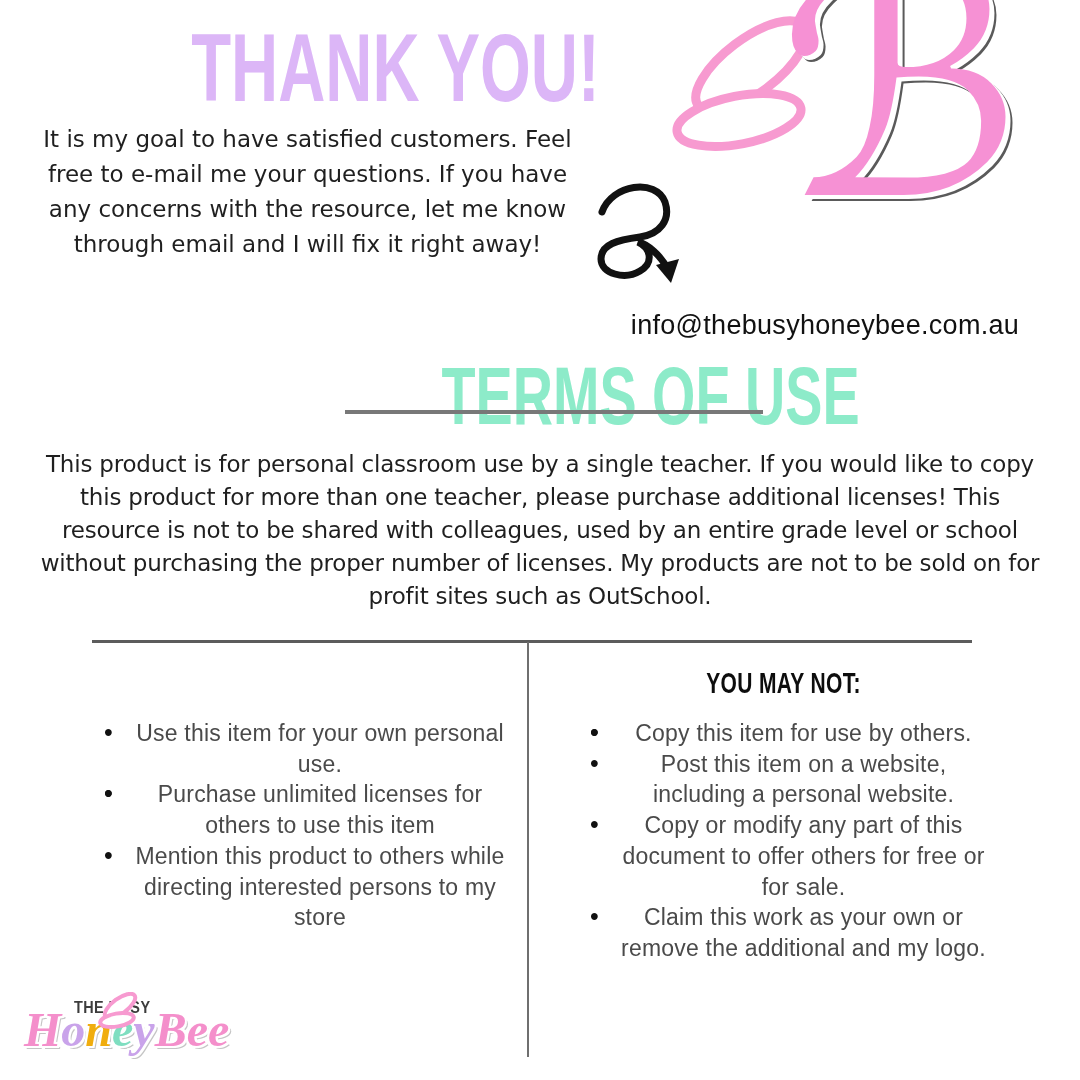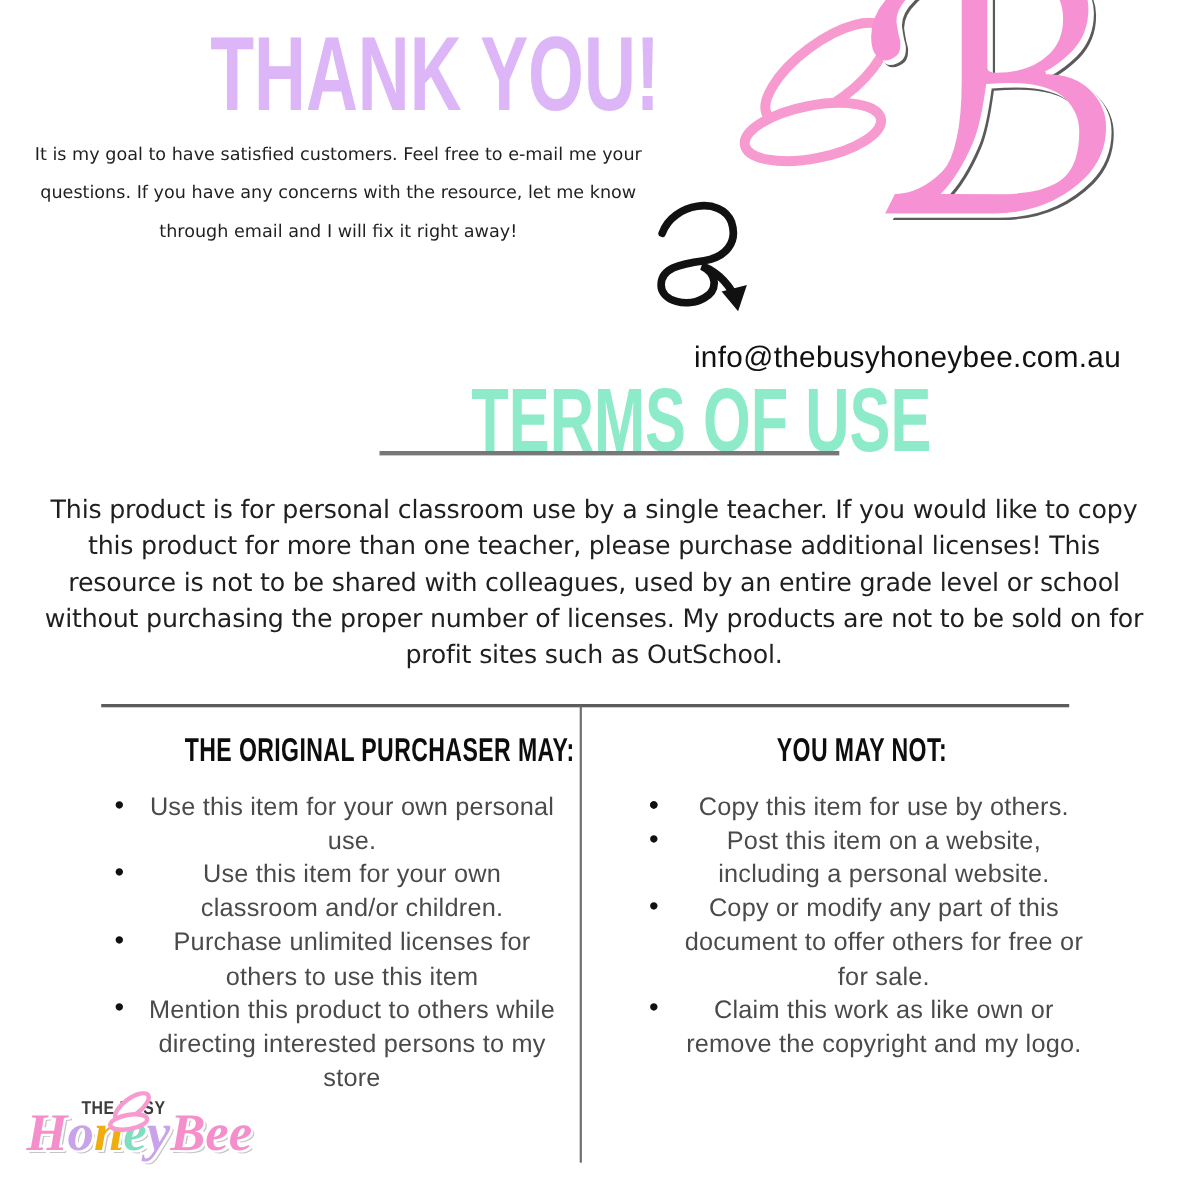--- a/index.html
+++ b/index.html
@@ -8,37 +8,37 @@
     font-family:"Liberation Sans",sans-serif;color:var(--ink,#1f1f1f);
   }
   
   .cond{display:inline-block;transform:scale(0.68,1);transform-origin:center;white-space:nowrap;font-weight:bold;}
   .cond2{display:inline-block;transform:scale(0.70,1);transform-origin:center;white-space:nowrap;font-weight:bold;letter-spacing:0.5px;}
 
   
   .thankyou-title{position:absolute;left:95px;top:18px;width:430px;text-align:center;margin:0;
     font-size:96px;line-height:100px;color:var(--lavender,#dcb6f7);}
   .thankyou-body{position:absolute;left:30px;top:122px;width:555px;margin:0;text-align:center;
-    font-family:"DejaVu Sans",sans-serif;font-size:16px;line-height:35px;color:var(--ink,#1f1f1f);}
+    font-family:"DejaVu Sans",sans-serif;font-size:23px;line-height:35px;color:var(--ink,#1f1f1f);}
 
   
   .curly-arrow{position:absolute;left:592px;top:180px;}
 
   
   .b-logo{position:absolute;left:650px;top:5px;width:340px;height:300px;}
   .b-wings{position:absolute;left:5px;top:5px;}
   .b-letter{position:absolute;left:128px;top:-72px;font-family:"DejaVu Sans",sans-serif;
     font-size:310px;line-height:1;font-weight:normal;color:var(--pink,#f691d4);
     text-shadow:5px 4px 0 #ffffff,7px 6px 0 #5a5a5a;}
 
   .email{position:absolute;left:600px;top:310px;width:450px;text-align:center;
     font-weight:normal;font-size:27px;letter-spacing:0.3px;color:#111111;}
 
   
-  .terms-title{position:absolute;left:330px;top:344px;width:450px;text-align:center;margin:0;
+  .terms-title{position:absolute;left:330px;top:344px;width:450px;text-align:center;margin:13px;
     font-size:82px;line-height:78px;color:var(--mint,#8debc9);}
   .terms-underline{position:absolute;left:345px;top:410px;width:418px;height:4px;background:var(--rule_gray,#787878);}
   .terms-body{position:absolute;left:40px;top:448px;width:1000px;margin:0;text-align:center;
     font-family:"DejaVu Sans",sans-serif;font-size:23px;line-height:33px;letter-spacing:-0.2px;color:var(--ink,#1f1f1f);}
 
   
   .rule-h{position:absolute;left:92px;top:640px;width:880px;height:3px;background:#5c5c5c;}
   .rule-v{position:absolute;left:527px;top:642px;width:2px;height:415px;background:#6f6f6f;}
   .col-heading{position:absolute;margin:0;text-align:center;font-size:30px;line-height:34px;color:#0d0d0d;}
   .col-heading.left{left:92px;top:666px;width:435px;}
@@ -84,45 +84,44 @@
 
   <div class="email">info@thebusyhoneybee.com.au</div>
 
   <h2 class="terms-title"><span class="cond">TERMS OF USE</span></h2>
   <div class="terms-underline"></div>
   <p class="terms-body">This product is for personal classroom use by a single teacher. If you would like to copy this product for more than one teacher, please purchase additional licenses! This resource is not to be shared with colleagues, used by an entire grade level or school without purchasing the proper number of licenses. My products are not to be sold on for profit sites such as OutSchool.</p>
 
   <div class="rule-h"></div>
   <div class="rule-v"></div>
 
-  <h3 class="col-heading left"><span class="cond2">THE ORIGINAL PURCHASER MAY:</span></h3>
   <h3 class="col-heading right"><span class="cond2">YOU MAY NOT:</span></h3>
 
   <ul class="bullet-list left">
 
       <li><span class="dot">•</span><span class="li-text">Use this item for your own personal use.</span></li>
 
-      <li><span class="dot">•</span><span class="li-text">Use this item for your own classroom and/or children.</span></li>
+      <li><span class="dot">•</span></li>
 
       <li><span class="dot">•</span><span class="li-text">Purchase unlimited licenses for others to use this item</span></li>
 
       <li><span class="dot">•</span><span class="li-text">Mention this product to others while directing interested persons to my store</span></li>
     </ul>
 
   <ul class="bullet-list right">
 
       <li><span class="dot">•</span></li>
 
       <li><span class="dot">•</span><span class="li-text">Copy this item for use by others.</span></li>
 
       <li><span class="dot">•</span><span class="li-text">Post this item on a website, including a personal website.</span></li>
 
       <li><span class="dot">•</span><span class="li-text">Copy or modify any part of this document to offer others for free or for sale.</span></li>
 
-      <li><span class="dot">•</span><span class="li-text">Claim this work as like own or remove the copyright and my logo.</span></li>
+      <li><span class="dot">•</span><span class="li-text">Claim this work as your own or remove the additional and my logo.</span></li>
     </ul>
 
   <div class="brand">
     <div class="brand-script">
       
     <span class="slet" style="color: rgb(244, 143, 203);">H</span><span class="slet" style="color: rgb(201, 163, 234);">o</span><span class="slet" style="color: rgb(240, 173, 14);">n</span><span class="slet" style="color: rgb(127, 222, 192);">e</span><span class="slet" style="color: rgb(201, 163, 234);">y</span><span class="slet" style="color: rgb(244, 143, 203);">B</span><span class="slet" style="color: rgb(244, 143, 203);">e</span><span class="slet" style="color: rgb(244, 143, 203);">e</span></div>
     <div class="brand-top">THE BUSY</div>
     <svg class="brand-wings" width="52" height="38" viewBox="0 0 52 38">
       <g fill="#ffffff" stroke="#f79ad0" stroke-width="4">
         <ellipse cx="24" cy="14" rx="18" ry="7.5" transform="rotate(-36 24 14)"></ellipse>

